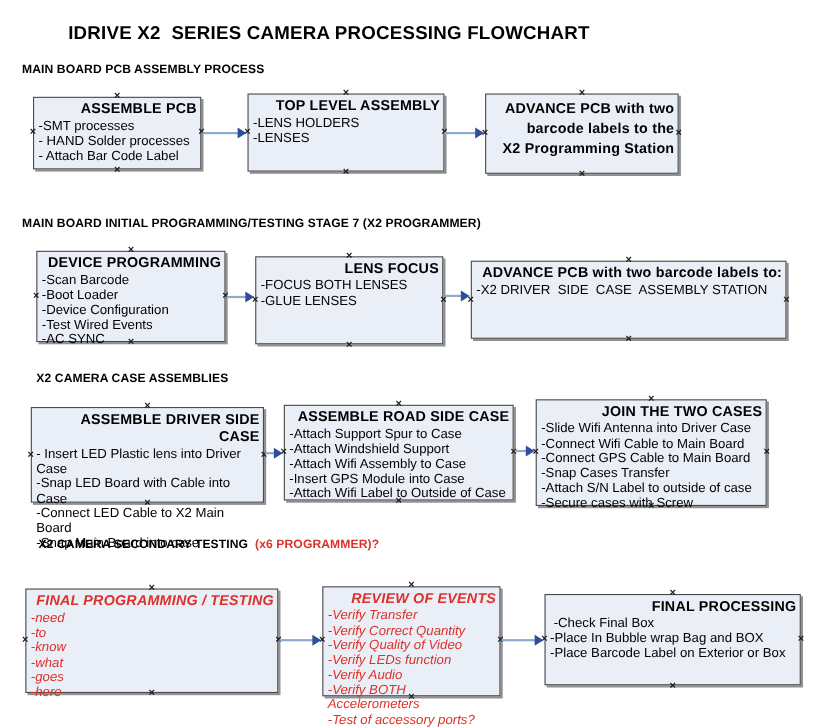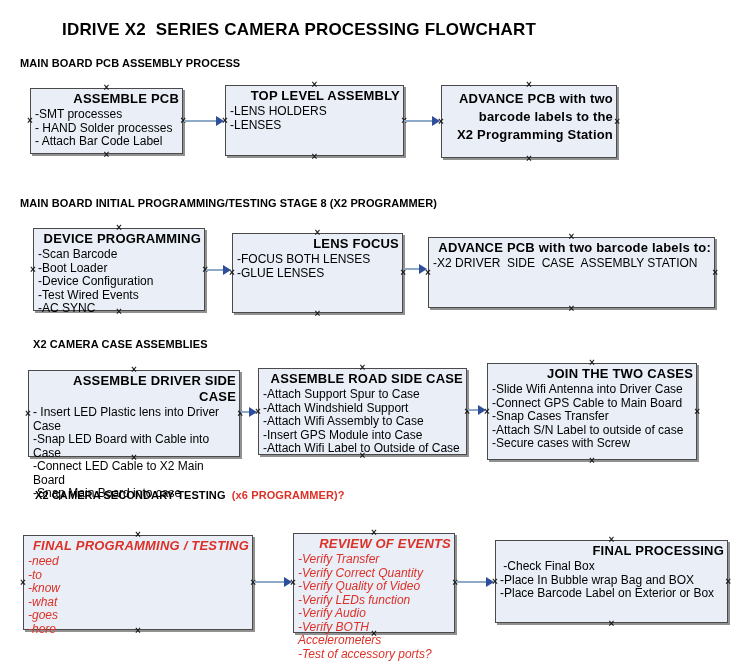--- a/index.html
+++ b/index.html
@@ -74,21 +74,21 @@
   #c8{left:456px;top:577px;width:38px;}
 </style>
 </head>
 <body>
 
 <div class="canvas">
 
   <div class="page-title">IDRIVE X2  SERIES CAMERA PROCESSING FLOWCHART</div>
 
   <div class="sec-header" id="sec1h">MAIN BOARD PCB ASSEMBLY PROCESS</div>
-  <div class="sec-header" id="sec2h">MAIN BOARD INITIAL PROGRAMMING/TESTING STAGE 8 (X2 PROGRAMMER)</div>
+  <div class="sec-header" id="sec2h">MAIN BOARD INITIAL PROGRAMMING/TESTING STAGE 7 (X2 PROGRAMMER)</div>
   <div class="sec-header" id="sec3h">X2 CAMERA CASE ASSEMBLIES</div>
   <div class="sec-header" id="sec4h"><span>X2 CAMERA SECONDARY TESTING </span><span class="hdr-red"> (x6 PROGRAMMER)?</span></div>
 
   <div class="box" id="s1b1">
     <span class="cp cp-t">×</span>
     <span class="cp cp-b">×</span>
     <span class="cp cp-l">×</span>
     <span class="cp cp-r">×</span>
     <div class="box-title">ASSEMBLE PCB</div>
     <div class="box-lines">
@@ -189,20 +189,21 @@
   </div>
 
   <div class="box" id="s3b3">
     <span class="cp cp-t">×</span>
     <span class="cp cp-b">×</span>
     <span class="cp cp-l">×</span>
     <span class="cp cp-r">×</span>
     <div class="box-title">JOIN THE TWO CASES</div>
     <div class="box-lines">
         <div class="line">-Slide Wifi Antenna into Driver Case</div>
+        <div class="line">-Connect Wifi Cable to Main Board</div>
         <div class="line">-Connect GPS Cable to Main Board</div>
         <div class="line">-Snap Cases Transfer</div>
         <div class="line">-Attach S/N Label to outside of case</div>
         <div class="line">-Secure cases with Screw</div>
       </div>
   </div>
 
   <div class="box red" id="s4b1">
     <span class="cp cp-t">×</span>
     <span class="cp cp-b">×</span>

